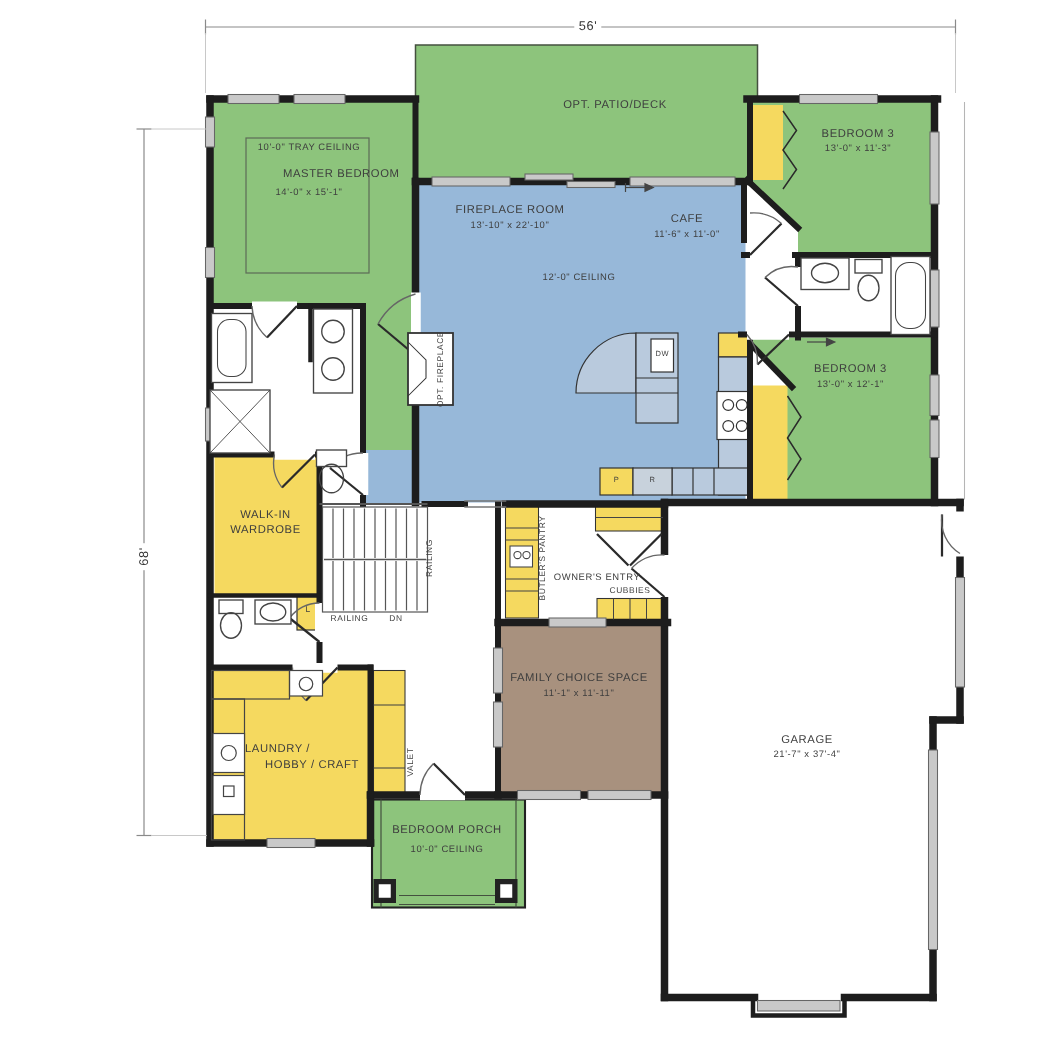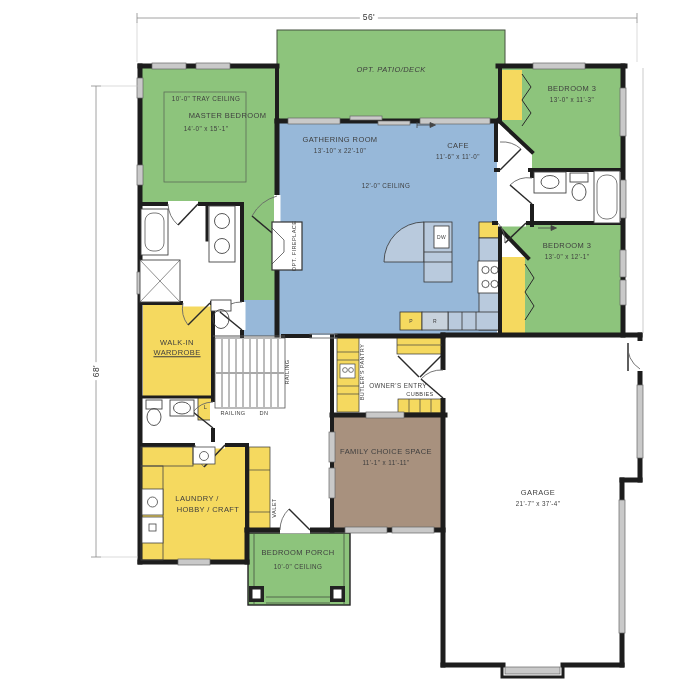--- a/index.html
+++ b/index.html
@@ -285,64 +285,64 @@
     <line x1="91" y1="86" x2="101" y2="86"></line>
         <line x1="91" y1="557" x2="101" y2="557"></line>
     <line x1="101" y1="86" x2="138" y2="86" stroke="#c2c2c2" stroke-width=".6"></line>
     <line x1="101" y1="557" x2="138" y2="557" stroke="#c2c2c2" stroke-width=".6"></line>
     <line x1="643" y1="68" x2="643" y2="333" stroke="#b5b5b5" stroke-width=".7"></line>
   </g>
 
   <rect x="164" y="92" width="82" height="90" fill="none" stroke="#5d6b58" stroke-width=".8"></rect>
 </svg>
 
-  <div class="lbl s8 dim" style="left:369px;top:17px;">56'</div>
+  <div class="lbl s8 dim" style="left:392px;top:17px;">56'</div>
   <div class="lbl s8 dim v" style="left:96px;top:371px;">68'</div>
 
-  <div class="lbl s7" style="left:391px;top:70px;font-style:italic;">OPT. PATIO/DECK</div>
+  <div class="lbl s7" style="left:410px;top:70px;">OPT. PATIO/DECK</div>
 
   <div class="lbl s6" style="left:206px;top:99px;">10'-0" TRAY CEILING</div>
   <div class="lbl s7" style="left:206px;top:116px;padding-left:43px;">MASTER BEDROOM</div>
   <div class="lbl s6" style="left:206px;top:129px;">14'-0" x 15'-1"</div>
 
-  <div class="lbl s7" style="left:340px;top:140px;">GATHERING ROOM</div>
+  <div class="lbl s7" style="left:340px;top:140px;">FIREPLACE ROOM</div>
   <div class="lbl s6" style="left:340px;top:151px;">13'-10" x 22'-10"</div>
   <div class="lbl s6" style="left:386px;top:186px;">12'-0" CEILING</div>
 
   <div class="lbl s7" style="left:458px;top:146px;">CAFE</div>
   <div class="lbl s6" style="left:458px;top:157px;">11'-6" x 11'-0"</div>
 
   <div class="lbl s7" style="left:572px;top:89px;">BEDROOM 3</div>
   <div class="lbl s6" style="left:572px;top:100px;">13'-0" x 11'-3"</div>
 
   <div class="lbl s7" style="left:567px;top:246px;">BEDROOM 3</div>
   <div class="lbl s6" style="left:567px;top:257px;">13'-0" x 12'-1"</div>
 
   <div class="lbl s5 v" style="left:295px;top:246px;">OPT. FIREPLACE</div>
 
   <div class="lbl s7" style="left:177px;top:343px;">WALK-IN</div>
-  <div class="lbl s7" style="left:177px;top:353px;text-decoration:underline;">WARDROBE</div>
+  <div class="lbl s7" style="left:177px;top:353px;">WARDROBE</div>
 
   <div class="lbl s5 v" style="left:288px;top:372px;">RAILING</div>
   <div class="lbl s5" style="left:233px;top:414px;">RAILING</div>
   <div class="lbl s5" style="left:264px;top:414px;">DN</div>
   <div class="lbl s5" style="left:205.5px;top:408px;">L</div>
 
   <div class="lbl s5 v" style="left:363px;top:372px;">BUTLER'S PANTRY</div>
   <div class="lbl s6" style="left:398px;top:386px;">OWNER'S ENTRY</div>
   <div class="lbl s5" style="left:420px;top:395px;">CUBBIES</div>
   <div class="lbl s5 v" style="left:275px;top:508px;">VALET</div>
 
   <div class="lbl s7" style="left:386px;top:452px;">FAMILY CHOICE SPACE</div>
   <div class="lbl s6" style="left:386px;top:463px;">11'-1" x 11'-11"</div>
 
   <div class="lbl s7" style="left:538px;top:493px;text-align:center;">GARAGE</div>
   <div class="lbl s6" style="left:538px;top:504px;">21'-7" x 37'-4"</div>
 
-  <div class="lbl s7" style="left:197px;top:499px;">LAUNDRY /</div>
+  <div class="lbl s7" style="left:185px;top:499px;">LAUNDRY /</div>
   <div class="lbl s7" style="left:197px;top:510px;margin-left:11px;">HOBBY / CRAFT</div>
 
   <div class="lbl s7" style="left:298px;top:553px;">BEDROOM PORCH</div>
   <div class="lbl s6" style="left:298px;top:567px;">10'-0" CEILING</div>
 
   <div class="lbl s4" style="left:411px;top:321px;">P</div>
   <div class="lbl s4" style="left:435px;top:321px;">R</div>
   <div class="lbl s4" style="left:441.5px;top:237px;">DW</div>
 </div>
 

